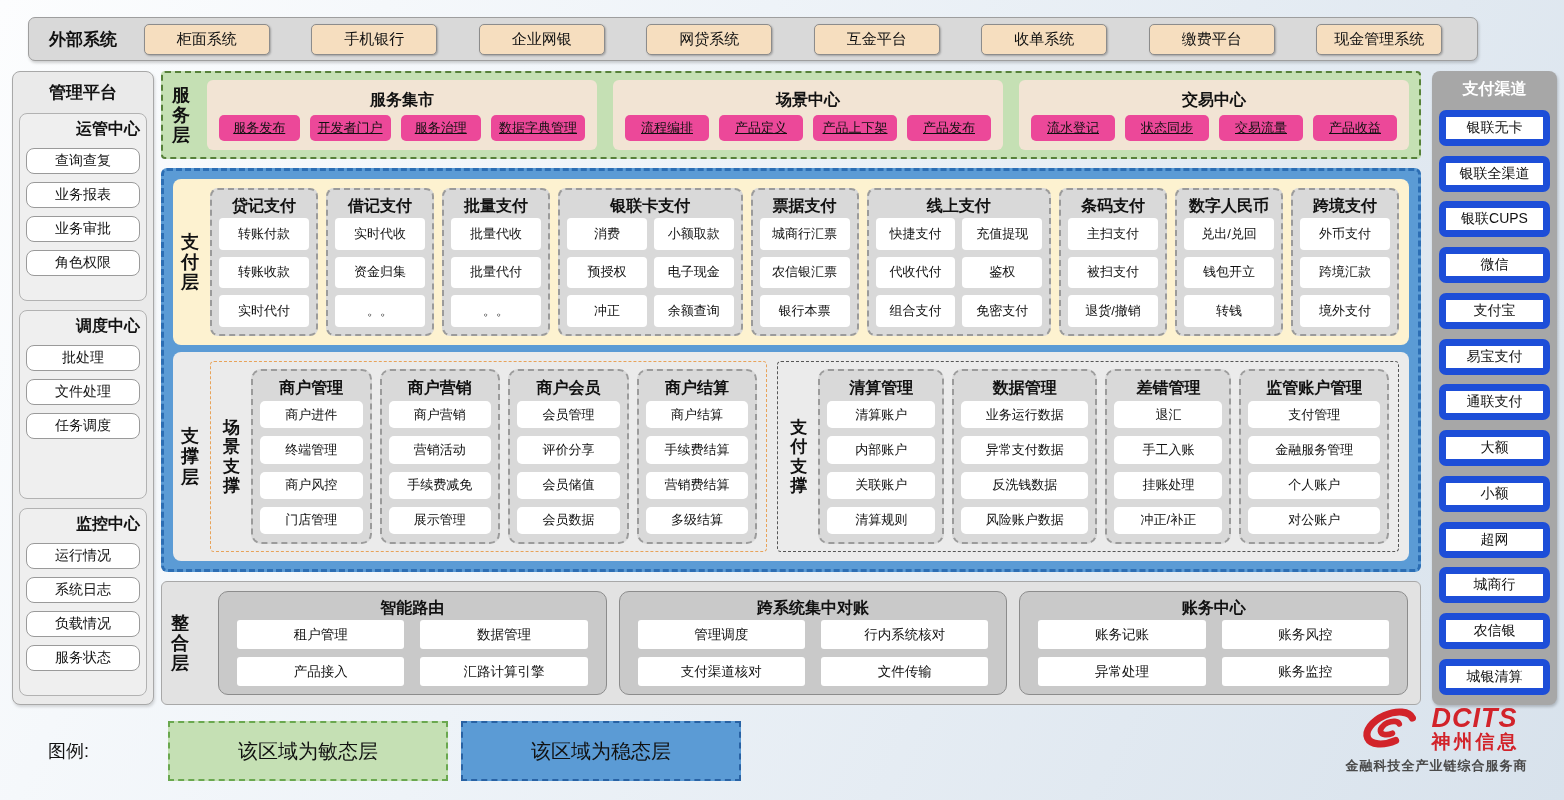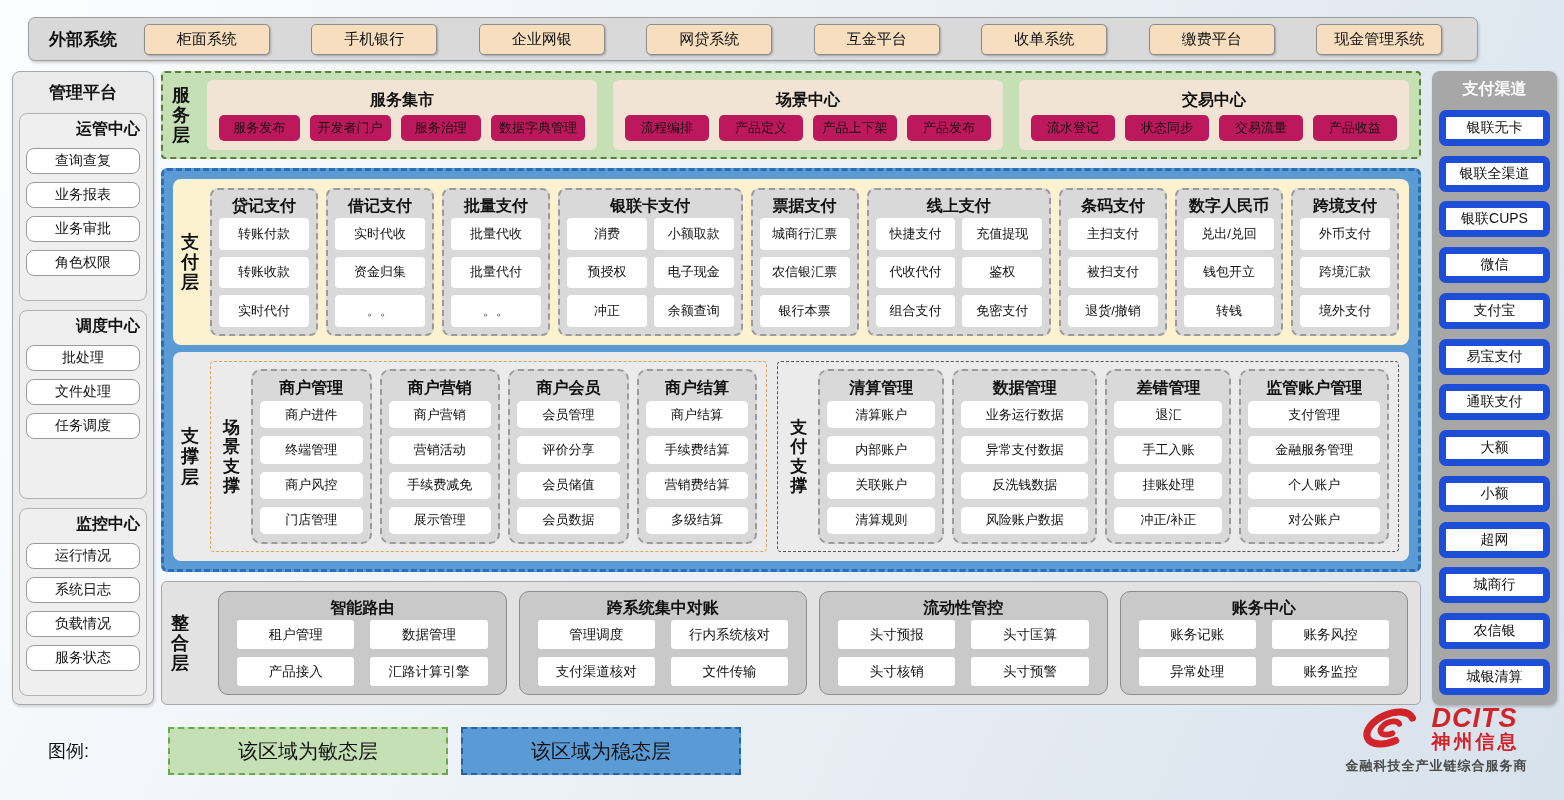--- a/index.html
+++ b/index.html
@@ -45,22 +45,22 @@
   .v-label{font-weight:bold;font-size:18px;line-height:1.12;display:flex;flex-direction:column;
     align-items:center;justify-content:center;flex:none;padding:0 3px;}
 
   
   .service-layer{height:88px;background:var(--green);border:2px dashed var(--green-border);border-radius:4px;
     display:flex;align-items:stretch;padding:7px 10px 7px 6px;gap:14px;}
   .service-section{flex:1;background:var(--section-cream);border-radius:6px;display:flex;flex-direction:column;
     justify-content:center;padding:4px 12px;}
   .service-title{text-align:center;font-weight:bold;font-size:16px;}
   .service-items{display:flex;justify-content:space-around;gap:10px;margin-top:4px;}
-  .white-btn{background:#be185d;border-radius:5px;font-size:13px;display:flex;align-items:center;justify-content:center;
-    height:26px;padding:0 8px;flex:1;white-space:nowrap;}
+  .white-btn{background:#ec4899;border-radius:5px;font-size:13px;display:flex;align-items:center;justify-content:center;
+    height:26px;padding:0 8px;flex:1;white-space:nowrap;text-decoration:underline;}
 
   
   .stable-box{margin-top:9px;height:404px;background:var(--accent-blue);border:3px dashed var(--blue-border);
     border-radius:6px;padding:8px 9px;display:flex;flex-direction:column;gap:7px;}
 
   
   .payment-layer{flex:0 0 166px;background:var(--cream);border-radius:8px;display:flex;align-items:stretch;
     padding:9px 10px 9px 5px;gap:8px;}
   .paycol{background:var(--panel-gray);border:2px dashed #9b9b9b;border-radius:8px;display:flex;flex-direction:column;
     padding:4px 7px 7px;flex:1;min-width:0;}
@@ -93,21 +93,21 @@
   .int-section{flex:1;background:#c9c9c9;border:1px solid #8c8c8c;border-radius:10px;padding:3px 14px 8px;
     display:flex;flex-direction:column;}
   .int-title{text-align:center;font-weight:bold;font-size:16px;height:25px;line-height:25px;}
   .int-items{flex:1;display:grid;grid-template-columns:1fr 1fr;gap:8px 16px;padding:0 4px;}
   .int-btn{background:#fff;border-radius:3px;display:flex;align-items:center;justify-content:center;
     font-size:13.5px;white-space:nowrap;}
 
   
   .legend{position:absolute;left:35px;top:729px;display:flex;align-items:center;height:44px;margin-left:13px;}
   .legend-label{font-size:18px;width:120px;}
-  .legend-box{width:280px;height:48px;display:flex;align-items:center;justify-content:center;font-size:20px;}
+  .legend-box{width:280px;height:60px;display:flex;align-items:center;justify-content:center;font-size:20px;}
   .legend-box.agile{background:var(--green);border:2px dashed #6aa84f;margin-right:13px;}
   .legend-box.stable{background:var(--accent-blue);border:2px dashed #2862a4;}
 
   
   .logo{position:absolute;right:10px;top:702px;width:235px;display:flex;flex-direction:column;align-items:center;}
   .logo-top{display:flex;align-items:center;gap:6px;}
   .logo-texts{display:flex;flex-direction:column;line-height:1.05;}
   .brand{color:var(--logo-red);font-weight:bold;font-style:italic;font-size:27px;letter-spacing:1px;}
   .brand-cn{color:var(--logo-red);font-weight:bold;font-size:19px;letter-spacing:3px;}
   .tagline{margin-top:3px;font-weight:bold;font-size:13px;color:#4a4a4a;letter-spacing:1px;white-space:nowrap;}
@@ -399,29 +399,20 @@
               <div class="int-btn">汇路计算引擎</div>
             </div>
           </div>
           <div class="int-section">
             <div class="int-title">跨系统集中对账</div>
             <div class="int-items">
               <div class="int-btn">管理调度</div>
               <div class="int-btn">行内系统核对</div>
               <div class="int-btn">支付渠道核对</div>
               <div class="int-btn">文件传输</div>
-            </div>
-          </div>
-          <div class="int-section">
-            <div class="int-title">流动性管控</div>
-            <div class="int-items">
-              <div class="int-btn">头寸预报</div>
-              <div class="int-btn">头寸匡算</div>
-              <div class="int-btn">头寸核销</div>
-              <div class="int-btn">头寸预警</div>
             </div>
           </div>
           <div class="int-section">
             <div class="int-title">账务中心</div>
             <div class="int-items">
               <div class="int-btn">账务记账</div>
               <div class="int-btn">账务风控</div>
               <div class="int-btn">异常处理</div>
               <div class="int-btn">账务监控</div>
             </div>

